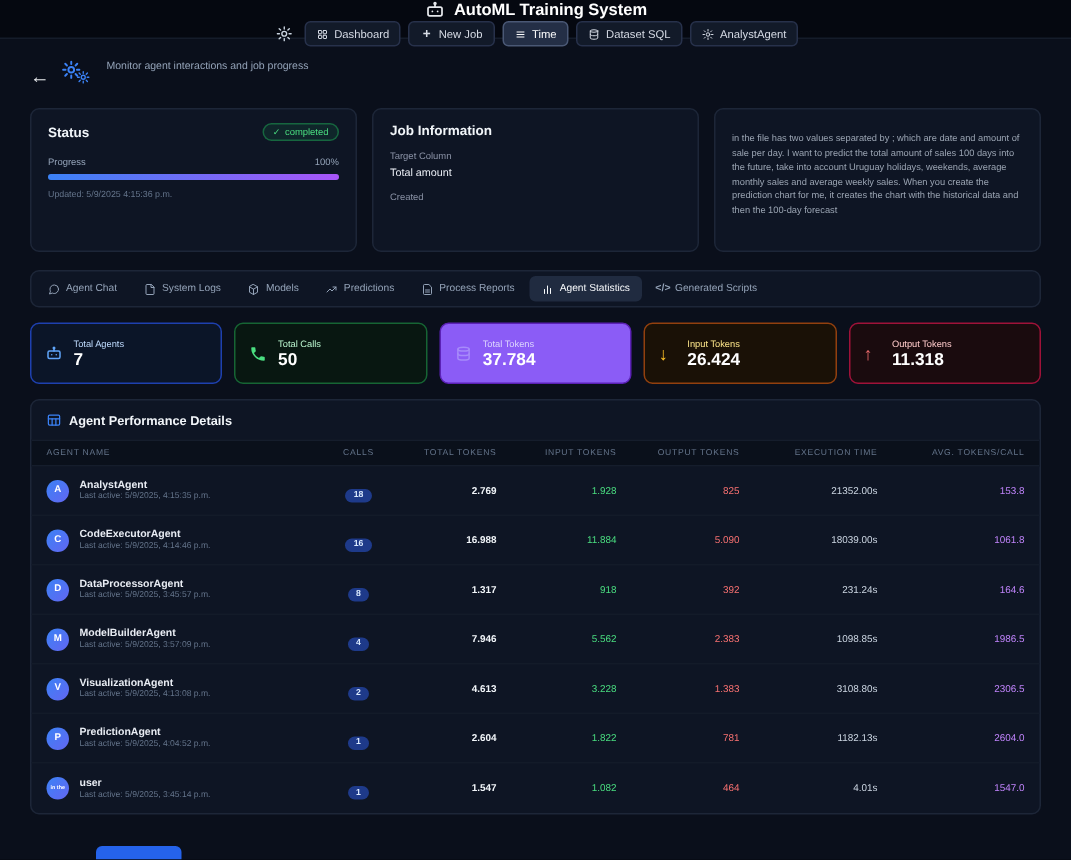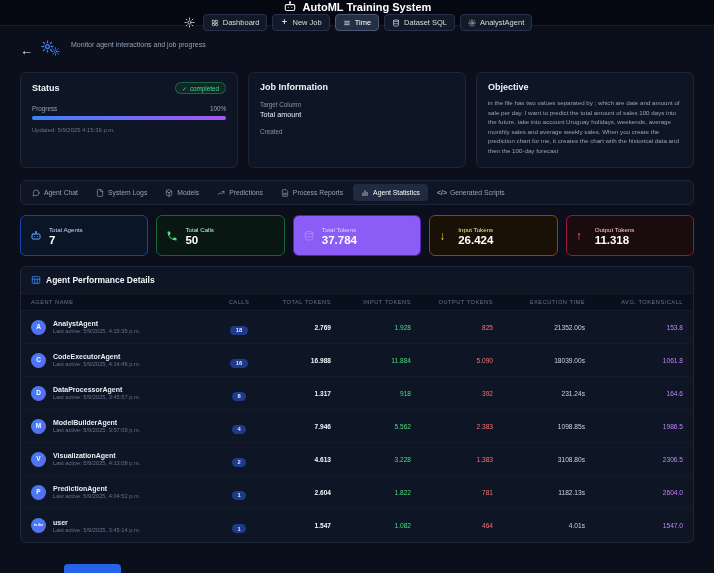--- a/index.html
+++ b/index.html
@@ -206,21 +206,20 @@
     </div>
 
     <div class="card">
       <h3>Job Information</h3>
       <div class="field-label">Target Column</div>
       <div class="field-value">Total amount</div>
       <div class="field-label">Created</div>
     </div>
 
     <div class="card">
-      <h3>Objective</h3>
       <p class="objective-text">in the file has two values separated by ; which are date and amount of sale per day. I want to predict the total amount of sales 100 days into the future, take into account Uruguay holidays, weekends, average monthly sales and average weekly sales. When you create the prediction chart for me, it creates the chart with the historical data and then the 100-day forecast</p>
     </div>
   </section>
 
   <nav class="tabs">
 
   <button class="tab">
     <span class="icon">
           <svg viewBox="0 0 24 24" fill="none" stroke="currentColor" stroke-width="2" stroke-linecap="round" stroke-linejoin="round">
             <path d="M21 11.5a8.5 8.5 0 0 1-8.5 8.5 8.4 8.4 0 0 1-3.8-.9L3 21l1.9-5.7a8.4 8.4 0 0 1-.9-3.8A8.5 8.5 0 0 1 12.5 3h.5a8.5 8.5 0 0 1 8 8v.5z"></path>

